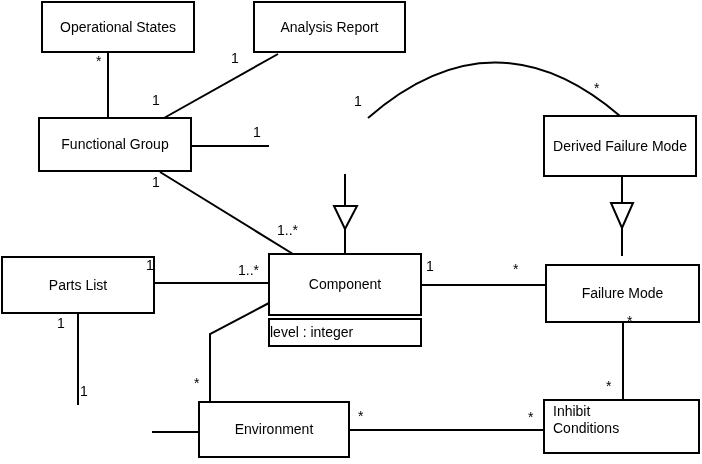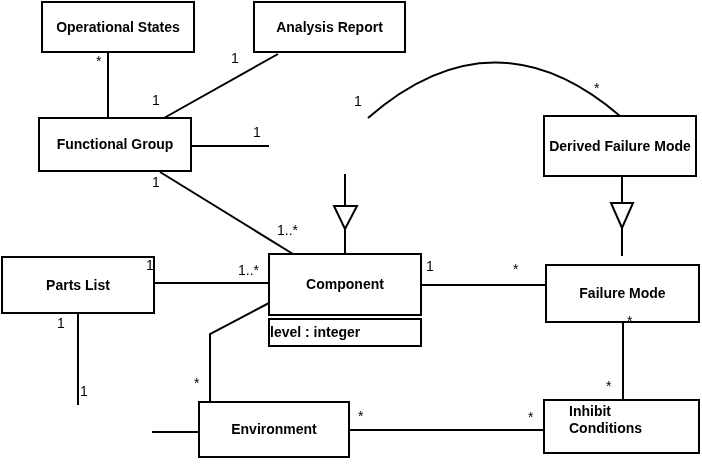--- a/index.html
+++ b/index.html
@@ -22,29 +22,28 @@
     box-sizing: border-box;
     border: 2px solid #000000;
     background: #ffffff;
     display: flex;
     align-items: center;
     justify-content: center;
     font-size: 14px;
     line-height: 17px;
     z-index: 2;
     white-space: nowrap;
-    font-weight: bold;
   }
   .uml-class.attr-compartment {
     justify-content: flex-start;
   }
   .uml-class.top-left-text {
     justify-content: flex-start;
     align-items: flex-start;
-    padding: 2px 0 0 24px;
+    padding: 2px 0 0 8px;
     white-space: normal;
   }
   .uml-class.top-left-text .wrap-label {
     width: 80px;
   }
   .mult {
     position: absolute;
     font-size: 14px;
     line-height: 14px;
     z-index: 3;

